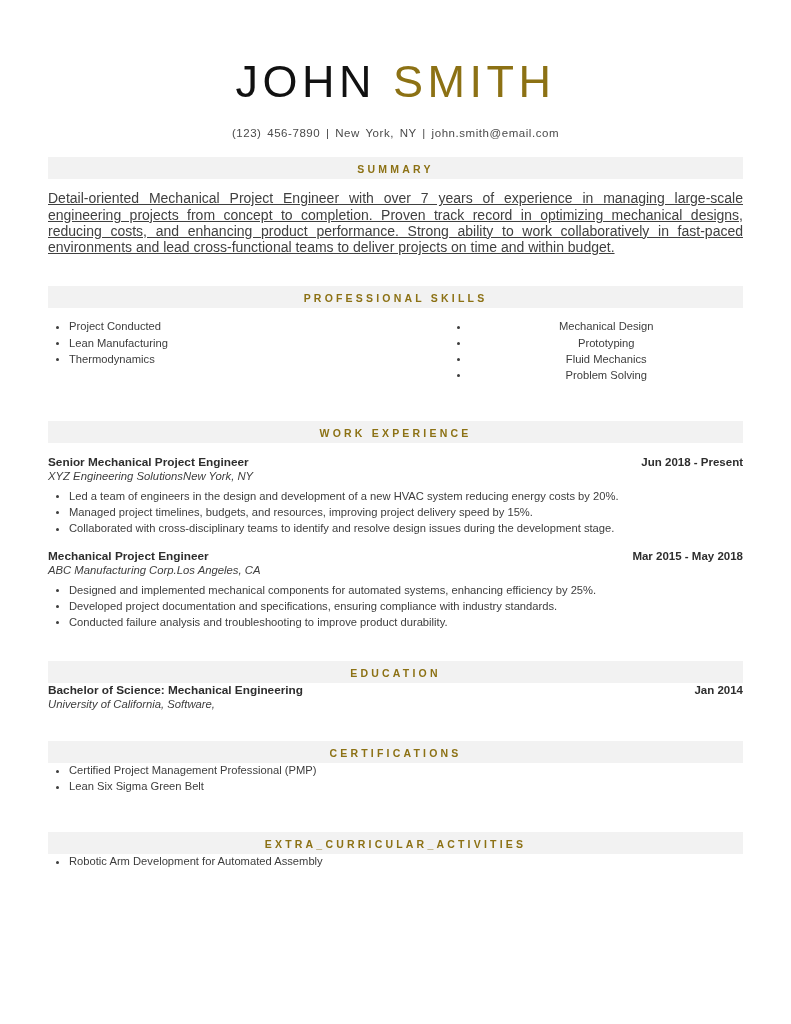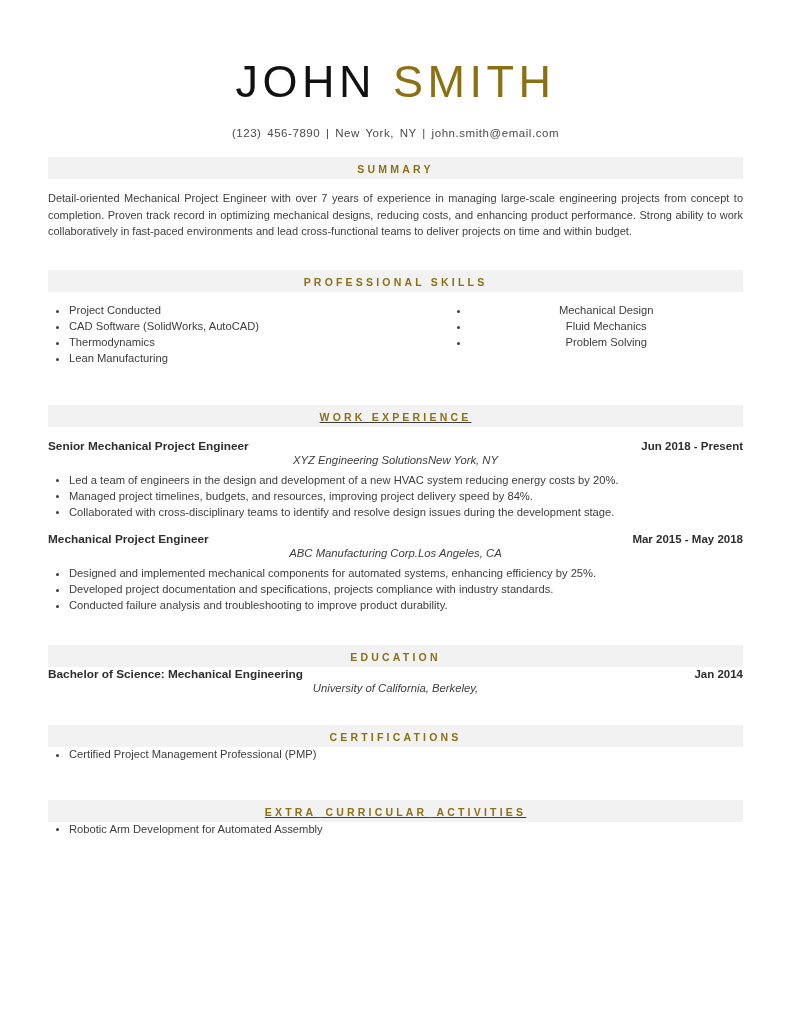--- a/index.html
+++ b/index.html
@@ -67,24 +67,25 @@
     font-weight: bold;
     letter-spacing: 3.2px;
     color: #8c7114;
     text-transform: uppercase;
     margin-top: 16px;
   }
 
   
   .summary-text {
     text-align: justify;
-    font-size: 11px;
+    font-size: 14px;
     line-height: 16.3px;
     color: #404040;
     margin-top: 11px;
+    text-decoration: underline;
   }
 
   
   ul.bullets {
     list-style: none;
     margin: 0;
     padding: 0;
   }
   ul.bullets > li {
     position: relative;
@@ -129,21 +130,21 @@
     color: #2e2e2e;
   }
   .entry-dates {
     font-size: 11.5px;
     font-weight: bold;
     color: #2e2e2e;
     white-space: nowrap;
   }
   .entry-sub {
     display: flex;
-    justify-content: center;
+    justify-content: flex-start;
     align-items: baseline;
     margin-top: 1px;
   }
   .entry-org {
     font-size: 11.3px;
     font-style: italic;
     color: #3d3d3d;
   }
   .entry-loc {
     font-size: 11.3px;
@@ -151,21 +152,21 @@
     color: #3d3d3d;
     white-space: nowrap;
   }
   .entry .bullets { margin-top: 7px; }
 
   .cert-list { margin-top: 13px; }
   .extra-list { margin-top: 13px; }
   .edu-block { }
 
   .band-gap-lg { margin-top: 31px; }
-  .band-gap-xl { margin-top: 37px; text-decoration: underline; }
+  .band-gap-xl { margin-top: 37px; }
 </style>
 </head>
 <body>
 
 <div class="page">
   <div class="content">
 
     <div class="name-block">
       <div class="name"><span class="first">JOHN</span> <span class="last">SMITH</span></div>
       <div class="contact">(123)  456-7890  |  New  York,  NY  |  john.smith@email.com</div>
@@ -176,28 +177,28 @@
     </div>
     <div class="summary-text">Detail-oriented Mechanical Project Engineer with over 7 years of experience in managing large-scale engineering projects from concept to completion. Proven track record in optimizing mechanical designs, reducing costs, and enhancing product performance. Strong ability to work collaboratively in fast-paced environments and lead cross-functional teams to deliver projects on time and within budget.</div>
 
     <div class="section-band band-gap-lg">
       <span class="band-title">PROFESSIONAL SKILLS</span>
     </div>
     <div class="skills-wrap">
       <div class="skills-col left">
         <ul class="bullets">
           <li>Project Conducted</li>
-          <li>CAD Software (SolidWorks, AutoCAD)</li>
+          <li>Lean Manufacturing</li>
           <li>Thermodynamics</li>
-          <li>Lean Manufacturing</li>
         </ul>
       </div>
       <div class="skills-col right">
         <ul class="bullets">
           <li>Mechanical Design</li>
+          <li>Prototyping</li>
           <li>Fluid Mechanics</li>
           <li>Problem Solving</li>
         </ul>
       </div>
     </div>
 
     <div class="section-band band-gap-xl">
       <span class="band-title">WORK EXPERIENCE</span>
     </div>
 
@@ -205,59 +206,60 @@
       <div class="entry-head">
         <span class="entry-title">Senior Mechanical Project Engineer</span>
         <span class="entry-dates">Jun 2018 - Present</span>
       </div>
       <div class="entry-sub">
         <span class="entry-org">XYZ Engineering Solutions</span>
         <span class="entry-loc">New York, NY</span>
       </div>
       <ul class="bullets">
         <li>Led a team of engineers in the design and development of a new HVAC system reducing energy costs by 20%.</li>
-        <li>Managed project timelines, budgets, and resources, improving project delivery speed by 84%.</li>
+        <li>Managed project timelines, budgets, and resources, improving project delivery speed by 15%.</li>
         <li>Collaborated with cross-disciplinary teams to identify and resolve design issues during the development stage.</li>
       </ul>
     </div>
 
     <div class="entry">
       <div class="entry-head">
         <span class="entry-title">Mechanical Project Engineer</span>
         <span class="entry-dates">Mar 2015 - May 2018</span>
       </div>
       <div class="entry-sub">
         <span class="entry-org">ABC Manufacturing Corp.</span>
         <span class="entry-loc">Los Angeles, CA</span>
       </div>
       <ul class="bullets">
         <li>Designed and implemented mechanical components for automated systems, enhancing efficiency by 25%.</li>
-        <li>Developed project documentation and specifications, projects compliance with industry standards.</li>
+        <li>Developed project documentation and specifications, ensuring compliance with industry standards.</li>
         <li>Conducted failure analysis and troubleshooting to improve product durability.</li>
       </ul>
     </div>
 
     <div class="section-band band-gap-lg">
       <span class="band-title">EDUCATION</span>
     </div>
     <div class="edu-block">
       <div class="entry-head">
         <span class="entry-title">Bachelor of Science: Mechanical Engineering</span>
         <span class="entry-dates">Jan 2014</span>
       </div>
       <div class="entry-sub">
-        <span class="entry-org">University of California, Berkeley,</span>
+        <span class="entry-org">University of California, Software,</span>
       </div>
     </div>
 
     <div class="section-band band-gap-lg">
       <span class="band-title">CERTIFICATIONS</span>
     </div>
     <ul class="bullets cert-list">
       <li>Certified Project Management Professional (PMP)</li>
+      <li>Lean Six Sigma Green Belt</li>
     </ul>
 
     <div class="section-band band-gap-xl">
       <span class="band-title">EXTRA_CURRICULAR_ACTIVITIES</span>
     </div>
     <ul class="bullets extra-list">
       <li>Robotic Arm Development for Automated Assembly</li>
     </ul>
 
   </div>

